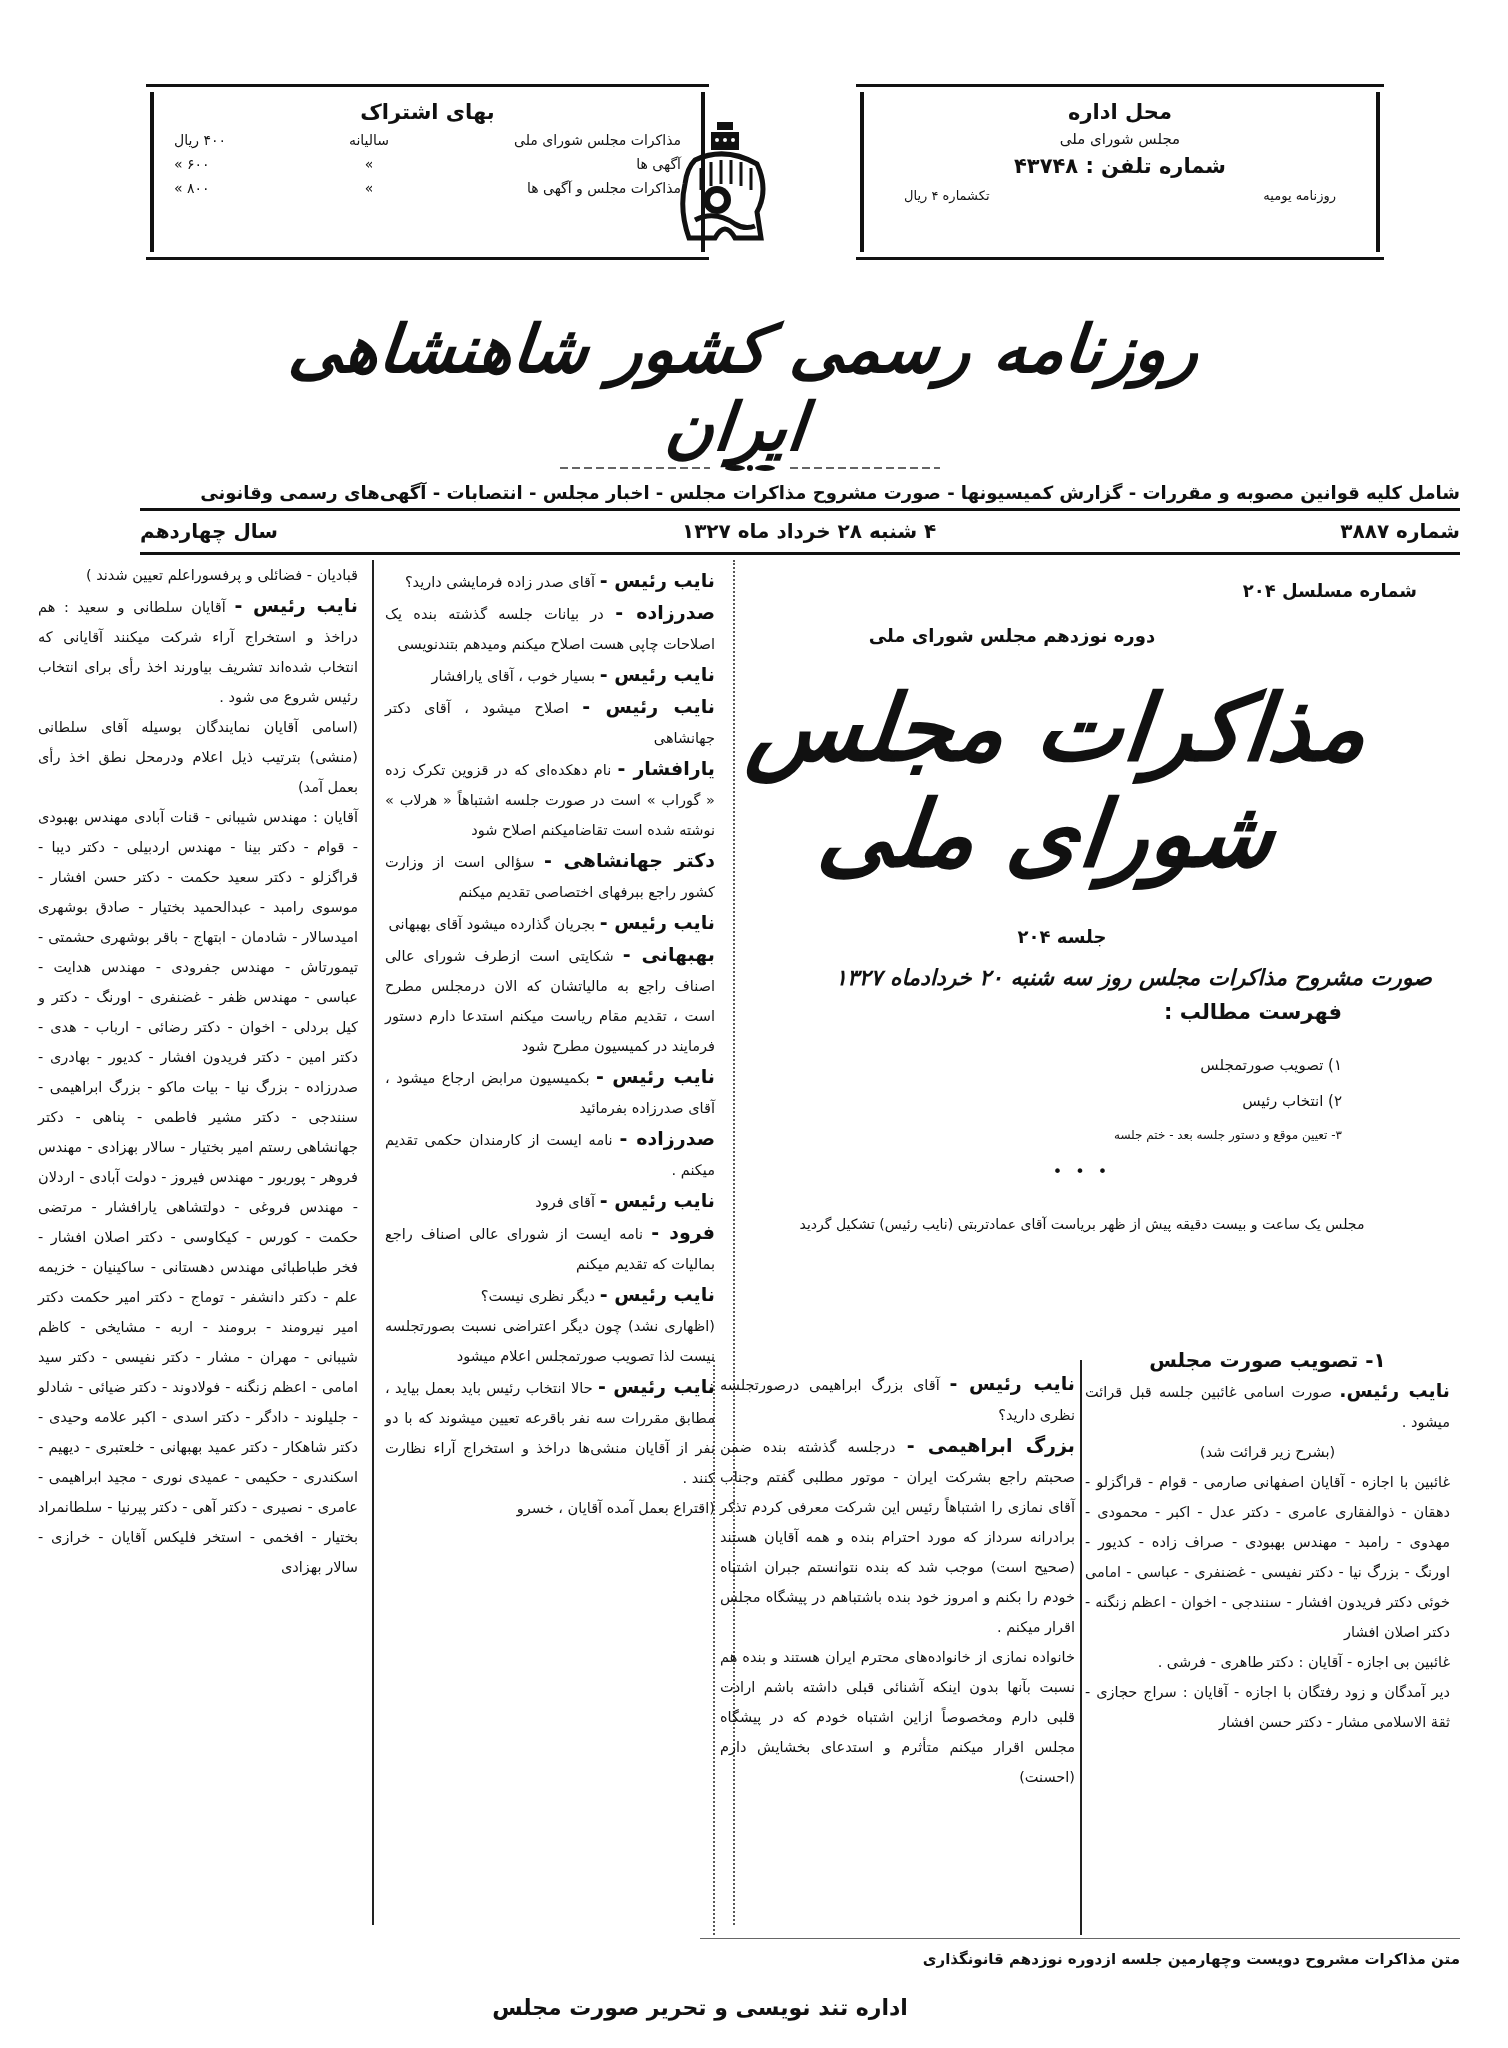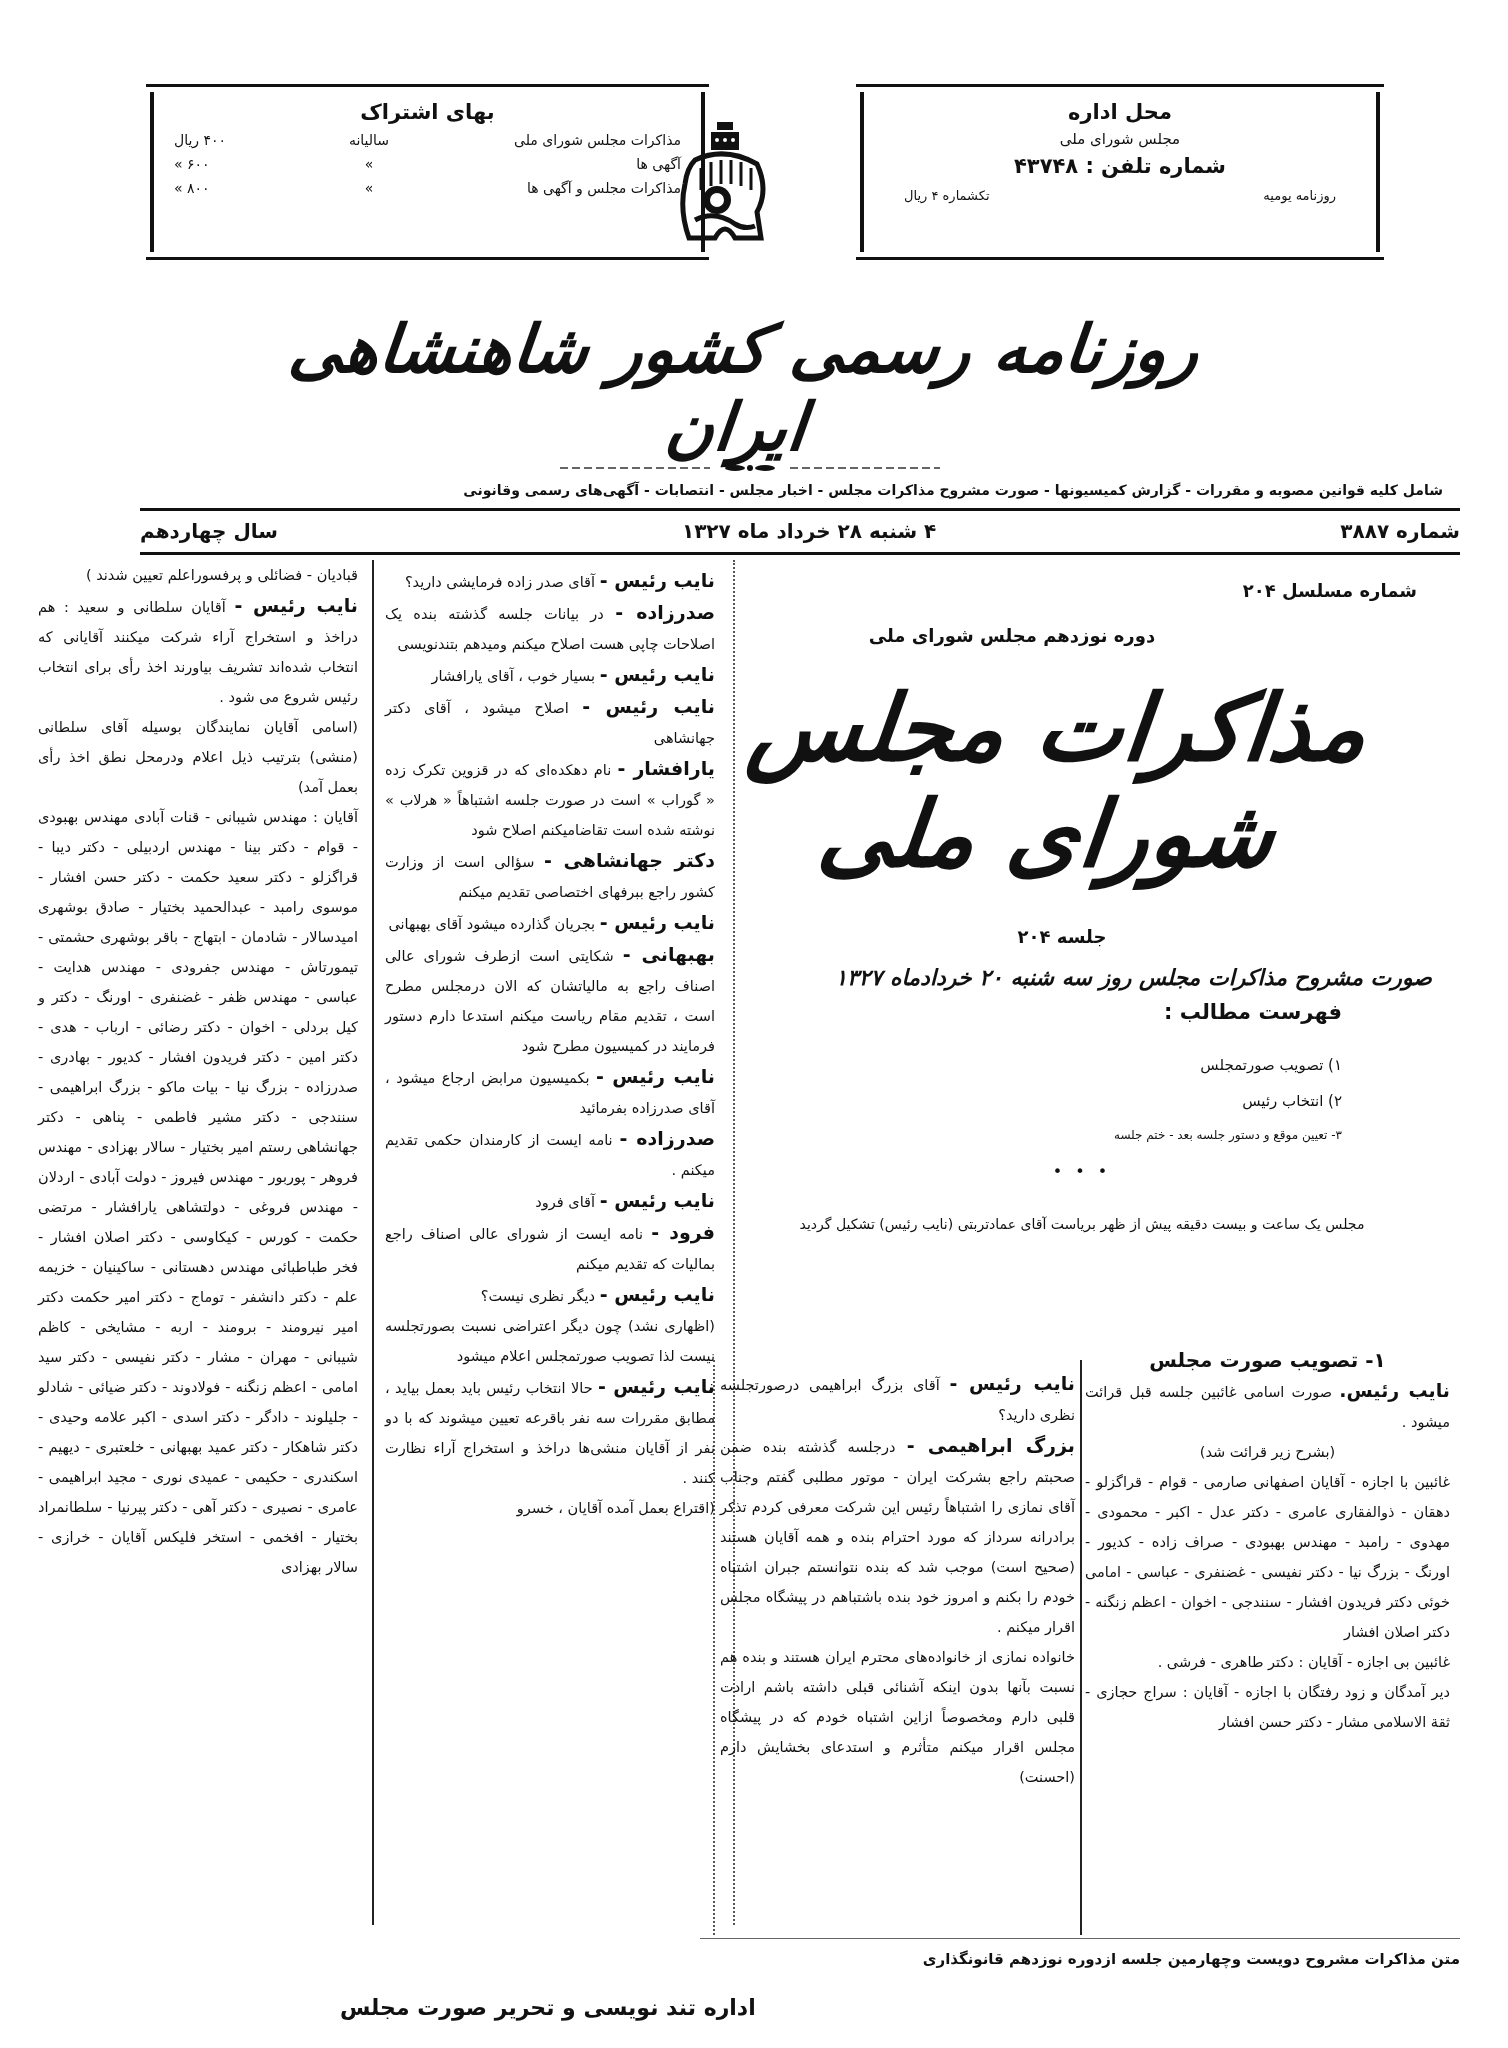--- a/index.html
+++ b/index.html
@@ -37,21 +37,21 @@
 
   
   .masthead {
     left:260px; top:310px; width:960px; text-align:center;
     font-family:"DejaVu Serif", serif; font-size:66px; font-style:italic;
     font-weight:bold; letter-spacing:2px; direction:rtl; transform:skewX(-6deg);
   }
   .orn { left:560px; top:456px; width:380px; height:6px; }
 
   .contents-line {
-    left:133px; top:482px; width:1310px; font-size:14px; font-weight:bold;
+    left:150px; top:482px; width:1310px; font-size:18px; font-weight:bold;
     direction:rtl; text-align:right; white-space:nowrap;
   }
   .rule { position:absolute; height:3px; background:#111; }
 
   .dateline {
     left:140px; top:515px; width:1320px; height:32px; direction:rtl;
     display:flex; justify-content:space-between; align-items:center;
     font-weight:bold; font-size:20px;
   }
 
@@ -84,21 +84,21 @@
   .col-names { left:38px; top:560px; width:320px; }
   .col-mid { left:385px; top:565px; width:330px; }
   .col-r1 { left:1085px; top:1345px; width:365px; }
   .col-r2 { left:720px; top:1368px; width:355px; }
 
   .footer1 {
     left:700px; top:1950px; width:760px; text-align:right; direction:rtl;
     font-weight:bold; font-size:15px; white-space:nowrap;
   }
   .footer2 {
-    left:340px; top:1995px; width:720px; text-align:left; direction:rtl;
+    left:340px; top:1995px; width:720px; text-align:center; direction:rtl;
     font-weight:bold; font-size:22px;
   }
 </style>
 </head>
 <body>
 
 <div class="hbox office">
   <div class="ttl">محل اداره</div>
   <div class="l1">مجلس شورای ملی</div>
   <div class="l2">شماره تلفن : ۴۳۷۴۸</div>

